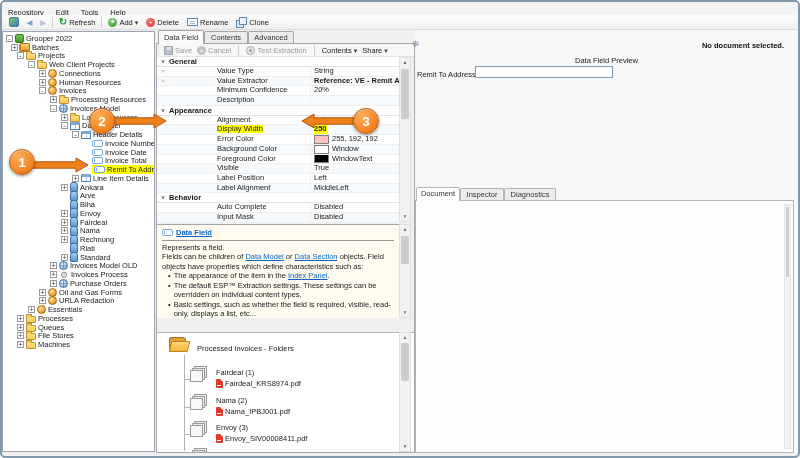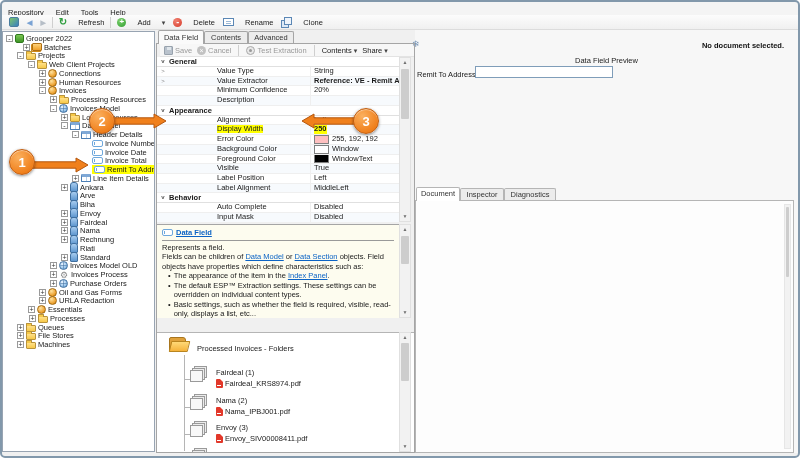--- a/index.html
+++ b/index.html
@@ -8,21 +8,21 @@
        overflow:hidden;-webkit-font-smoothing:antialiased;}
   .abs{position:absolute;}
   
   .frame{position:absolute;inset:0;border:2px solid #8298ab;border-radius:5px;pointer-events:none;z-index:60;}
   .win-bg{position:absolute;inset:2px;background:#f0f0f0;border-radius:3px;}
   
   .menu-bar{left:2px;top:2px;width:796px;height:13px;display:flex;align-items:center;background:#f4f4f4;}
   .menu-item{padding:0 6px;line-height:13px;color:#222;cursor:default;margin-top:8px;}
   .toolbar{left:2px;top:15px;width:796px;height:15px;display:flex;align-items:center;
            background:linear-gradient(#fcfcfc,#f0f0f0);border-bottom:1px solid #dcdcdc;padding-left:3px;box-sizing:border-box;}
-  .tb-btn{display:flex;align-items:center;gap:11px;padding:0 4px;height:13px;font-weight:600;color:#222;white-space:nowrap;}
+  .tb-btn{display:flex;align-items:center;gap:2px;padding:0 4px;height:13px;font-weight:600;color:#222;white-space:nowrap;}
   .tb-sep{width:1px;height:11px;background:#cfcfcf;margin:0 2px;}
   
   .ic{display:inline-block;position:relative;flex:none;box-sizing:border-box;}
   .ic-nav{width:10px;height:10px;border-radius:2px;background:linear-gradient(135deg,#7cc66a,#3a7fc1);border:1px solid #4a7d9e;}
   .ic-back::before{content:"◀";font-size:7px;color:#7aa3d4;}
   .ic-fwd::before{content:"▶";font-size:7px;color:#b6bec7;}
   .ic-refresh::before{content:"↻";font-size:10px;font-weight:bold;color:#2f9e3f;line-height:10px;}
   .ic-add{width:9px;height:9px;border-radius:50%;background:radial-gradient(circle at 35% 30%,#7ed06f,#2f9e2f);}
   .ic-add::before{content:"+";position:absolute;left:0;right:0;top:-1px;text-align:center;font-size:8px;font-weight:bold;color:#fff;line-height:10px;}
   .ic-delete{width:9px;height:9px;border-radius:50%;background:radial-gradient(circle at 35% 30%,#f08070,#d63a2a);}
@@ -178,21 +178,21 @@
       <span>Clone</span>
     </button>
   </div>
 
 <div class="abs tree-panel" id="tree">
     <div class="tree-row" style="padding-left: 3px;">
       <span class="expander">-</span>
       <span class="ic ic-app"></span>
       <span class="tree-label">Grooper 2022</span>
     </div>
-    <div class="tree-row" style="padding-left: 20px;">
+    <div class="tree-row" style="padding-left: 8px;">
       <span class="expander">+</span>
       <span class="ic ic-batches"></span>
       <span class="tree-label">Batches</span>
     </div>
     <div class="tree-row" style="padding-left: 14px;">
       <span class="expander">-</span>
       <span class="ic ic-folder"></span>
       <span class="tree-label">Projects</span>
     </div>
     <div class="tree-row" style="padding-left: 25px;">
@@ -335,21 +335,21 @@
     <div class="tree-row" style="padding-left: 36px;">
       <span class="expander">+</span>
       <span class="ic ic-sphere"></span>
       <span class="tree-label">URLA Redaction</span>
     </div>
     <div class="tree-row" style="padding-left: 25px;">
       <span class="expander">+</span>
       <span class="ic ic-sphere"></span>
       <span class="tree-label">Essentials</span>
     </div>
-    <div class="tree-row" style="padding-left: 14px; margin-left: 12px;">
+    <div class="tree-row" style="padding-left: 14px;">
       <span class="expander">+</span>
       <span class="ic ic-folder"></span>
       <span class="tree-label">Processes</span>
     </div>
     <div class="tree-row" style="padding-left: 14px;">
       <span class="expander">+</span>
       <span class="ic ic-folder"></span>
       <span class="tree-label">Queues</span>
     </div>
     <div class="tree-row" style="padding-left: 14px;">

